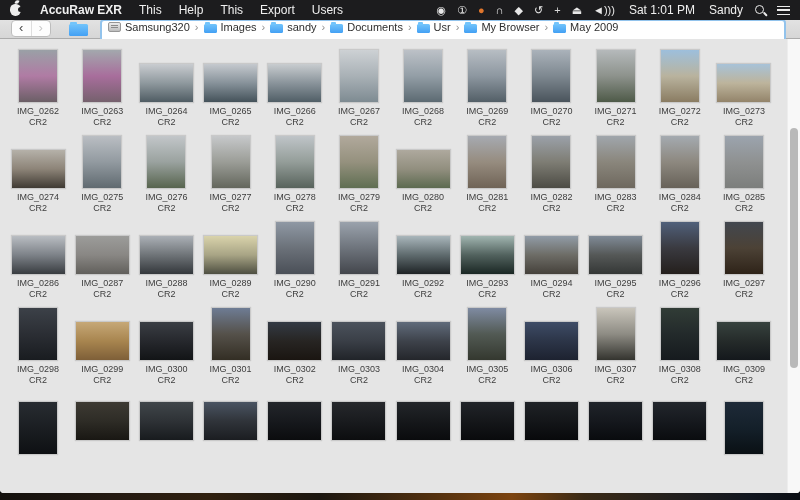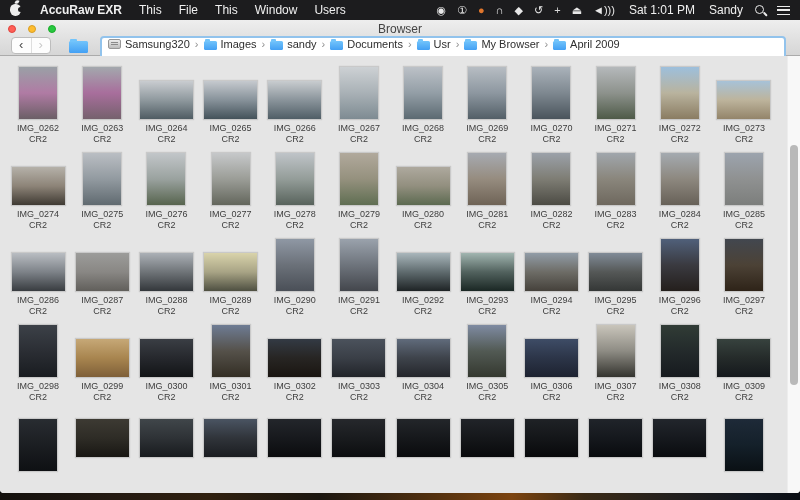--- a/index.html
+++ b/index.html
@@ -95,23 +95,23 @@
 <body>
 
 <div class="screen">
 
   <div class="menubar">
     <div class="mb-left">
       <span class="apple"></span>
 
     <span class="mb-item mb-app">AccuRaw EXR</span>
         <span class="mb-item">This</span>
-        <span class="mb-item">File</span>
+        <span class="mb-item">Help</span>
         <span class="mb-item">This</span>
-        <span class="mb-item">Window</span>
+        <span class="mb-item">Export</span>
         <span class="mb-item">Users</span>
       </div>
     <div class="mb-right">
 
       <span class="status-ico" style="color: rgb(232, 232, 232);">◉</span>
         <span class="status-ico" style="color: rgb(232, 232, 232);">①</span>
         <span class="status-ico" style="color: rgb(224, 118, 44);">●</span>
         <span class="status-ico" style="color: rgb(232, 232, 232);">∩</span>
         <span class="status-ico" style="color: rgb(232, 232, 232);">◆</span>
         <span class="status-ico" style="color: rgb(232, 232, 232);">↺</span>
@@ -119,28 +119,20 @@
         <span class="status-ico" style="color: rgb(232, 232, 232);">⏏</span>
         <span class="status-ico" style="color: rgb(232, 232, 232);">◄)))</span>
         <span class="mb-clock">Sat 1:01 PM</span>
       <span class="mb-user">Sandy</span>
       <span class="mag"></span>
       <span class="hamb"></span>
     </div>
   </div>
 
   <div class="window">
-    <div class="titlebar">
-      <div class="traffic">
-        <span class="tl red"></span>
-        <span class="tl yellow"></span>
-        <span class="tl green"></span>
-      </div>
-      <div class="title">Browser</div>
-    </div>
 
     <div class="toolbar">
       <div class="navseg">
         <span class="navbtn back">‹</span>
         <span class="navbtn fwd">›</span>
       </div>
       <div class="tool-folder-btn">
         <span class="folder-ico folder-big"></span>
       </div>
       <div class="pathbar">
@@ -170,21 +162,21 @@
             <span>Usr</span>
           </span>
           <span class="sep">›</span>
           <span class="crumb">
             <span class="folder-ico folder-sm"></span>
             <span>My Browser</span>
           </span>
           <span class="sep">›</span>
           <span class="crumb">
             <span class="folder-ico folder-sm"></span>
-            <span>April 2009</span>
+            <span>May 2009</span>
           </span>
         </div>
     </div>
 
     <div class="content">
       <div class="grid" id="grid">
           <div class="row">
             <div class="cell">
               <div class="twrap">
                 <div class="thumb port" style="background: linear-gradient(rgb(154, 160, 166), rgb(176, 123, 164), rgb(107, 95, 102));"></div>

